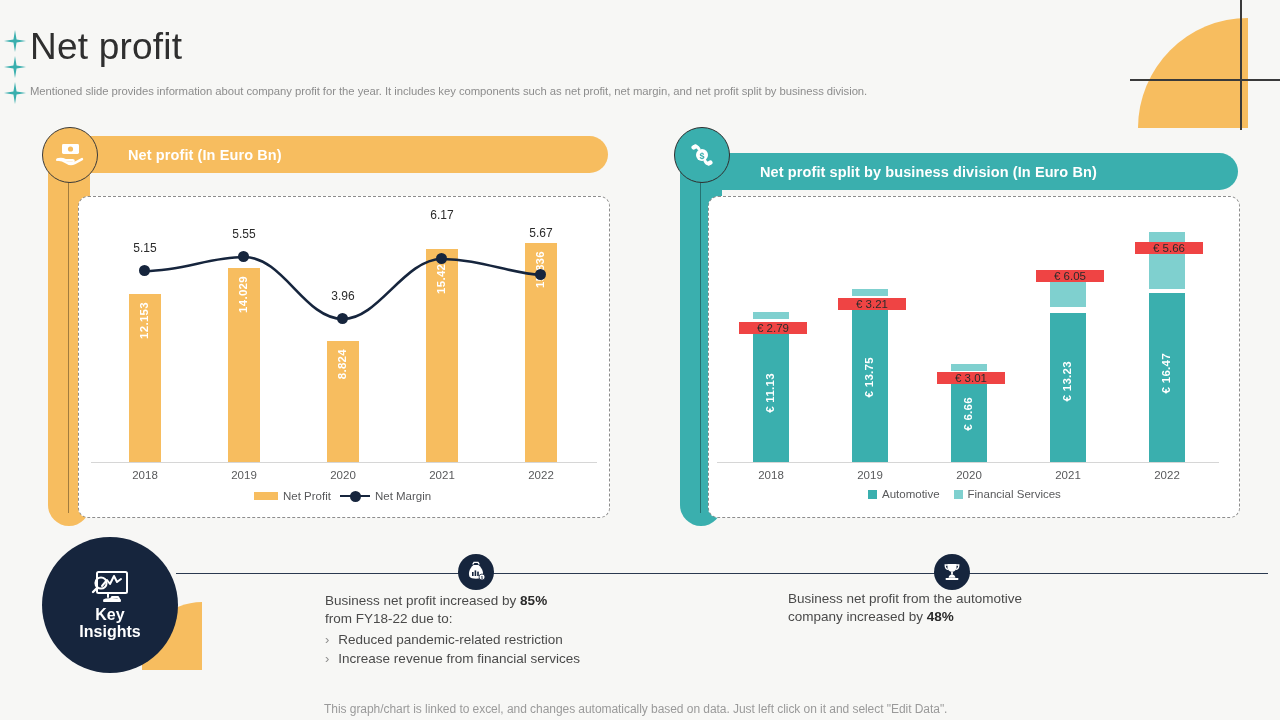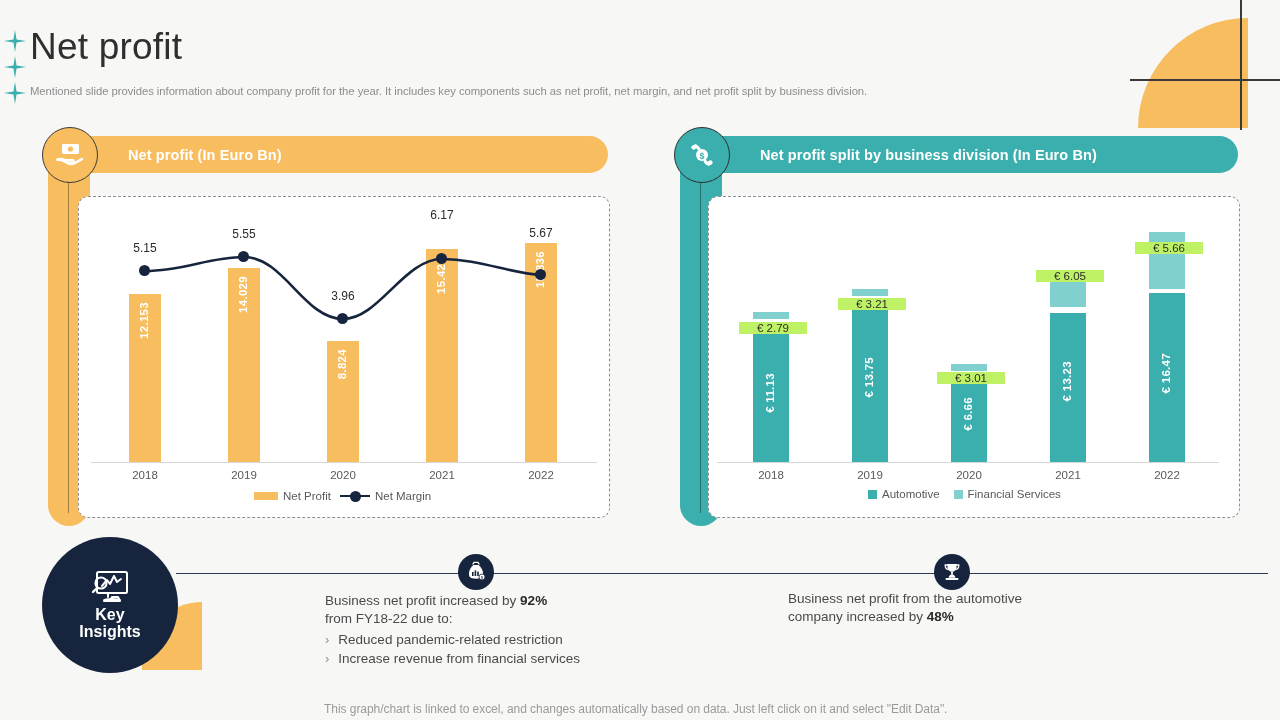--- a/index.html
+++ b/index.html
@@ -35,21 +35,21 @@
   .card-stem{position:absolute;left:48px;top:135px;width:42px;height:390px;border-radius:0 0 22px 22px;}
   .card-stem.orange{background:#f7bd5f;}
   .card-stem.teal{background:#3aafae;}
   .stem-line{position:absolute;left:20px;top:20px;width:1.3px;height:355px;background:rgba(0,0,0,.35);}
 
   .card-head{
     position:absolute;height:37px;border-radius:19px;
     display:flex;align-items:center;
   }
   .card-head.orange{background:#f7bd5f;}
-  .card-head.teal{background:#3aafae;}
+  .card-head.teal{background:#3aafae;margin-top:17px;}
   .card-head-title{
     font-size:14.5px;font-weight:bold;color:#ffffff;letter-spacing:.1px;
     margin-left:62px;white-space:nowrap;
   }
 
   .badge{
     position:absolute;width:56px;height:56px;border-radius:50%;
     display:flex;align-items:center;justify-content:center;
     box-sizing:border-box;
   }
@@ -76,21 +76,21 @@
   .legend{position:absolute;display:flex;align-items:center;gap:5px;font-size:11.5px;color:#58595b;}
   .legend .sw{display:inline-block;width:24px;height:8px;}
   .legend .sw-sm{display:inline-block;width:9px;height:9px;}
   .legend .grp{display:flex;align-items:center;gap:5px;}
   .legend .line-mark{position:relative;display:inline-block;width:30px;height:11px;}
   .legend .line-mark::before{content:"";position:absolute;left:0;top:4.5px;width:30px;height:2.4px;background:#16253d;}
   .legend .line-mark::after{content:"";position:absolute;left:10px;top:0;width:11px;height:11px;border-radius:50%;background:#16253d;}
 
   .stack-cap{position:absolute;}
   .stack-val{
-    position:absolute;font-size:11.5px;color:#2b2b2b;background:#bef264;
+    position:absolute;font-size:11.5px;color:#2b2b2b;background:#ef4444;
     padding:0 2px;white-space:nowrap;text-align:center;
   }
 
   
   .insight-line{position:absolute;left:176px;top:573px;width:1092px;height:1.4px;background:#2b3a50;}
   .ki-circle{
     position:absolute;left:42px;top:537px;width:136px;height:136px;border-radius:50%;
     background:#16253d;display:flex;flex-direction:column;align-items:center;justify-content:center;
     z-index:3;
   }
@@ -316,21 +316,21 @@
       <path d="M8.5 4 C4.5 7.5 3 12 4.5 15.5 C5.8 18.5 16.2 18.5 17.5 15.5 C19 12 17.5 7.5 13.5 4 Z" fill="#fff"></path>
       <rect x="7" y="11" width="1.6" height="4" fill="#16253d"></rect>
       <rect x="9.6" y="9.4" width="1.6" height="5.6" fill="#16253d"></rect>
       <rect x="12.2" y="10.6" width="1.6" height="4.4" fill="#16253d"></rect>
       <circle cx="17" cy="16" r="3" fill="#fff" stroke="#16253d" stroke-width=".8"></circle>
       <text x="17" y="18" font-size="4.4" fill="#16253d" text-anchor="middle" font-family="Liberation Sans, sans-serif">$</text>
     </svg>
   </div>
   <div class="ins-body" style="left:325px;top:592px;width:330px;">
     <div>
-      <span>Business net profit increased by </span><b>92%</b>
+      <span>Business net profit increased by </span><b>85%</b>
     </div>
     <div>from FY18-22 due to:</div>
     <ul class="ins-bullets">
       <li>
           <span class="chev">›</span>
           <span>Reduced pandemic-related restriction</span>
         </li>
       <li>
           <span class="chev">›</span>
           <span>Increase revenue from financial services</span>

